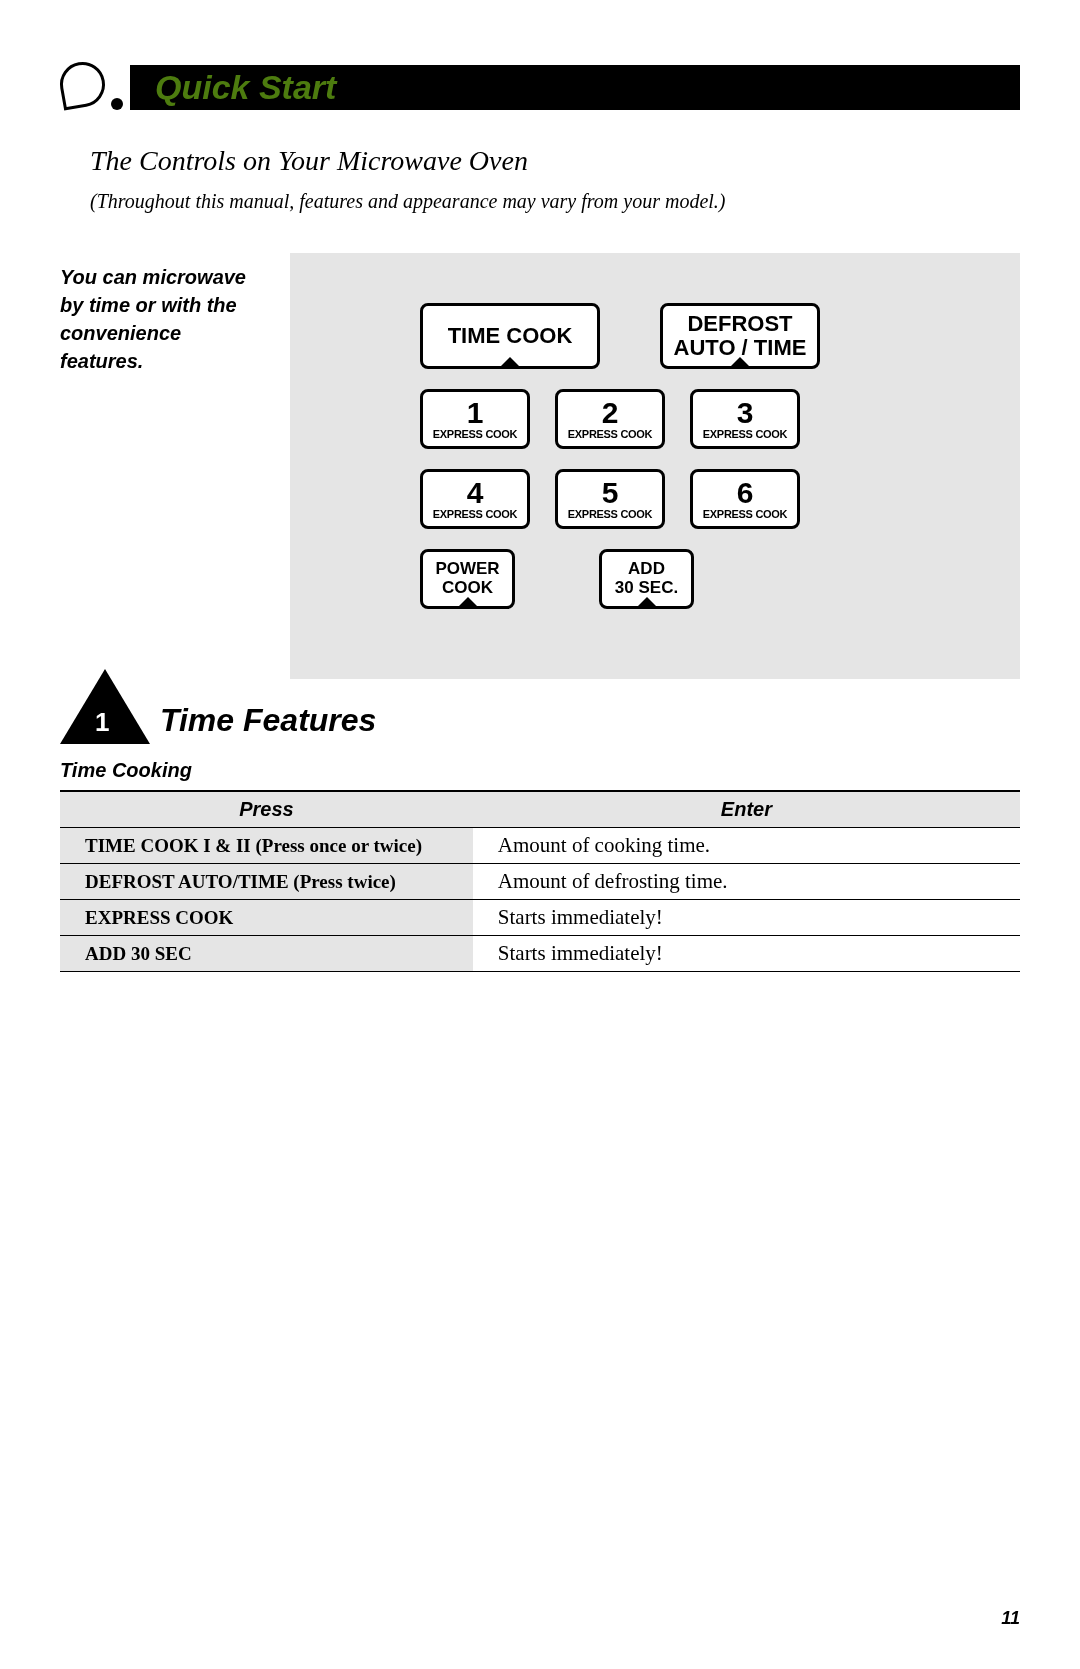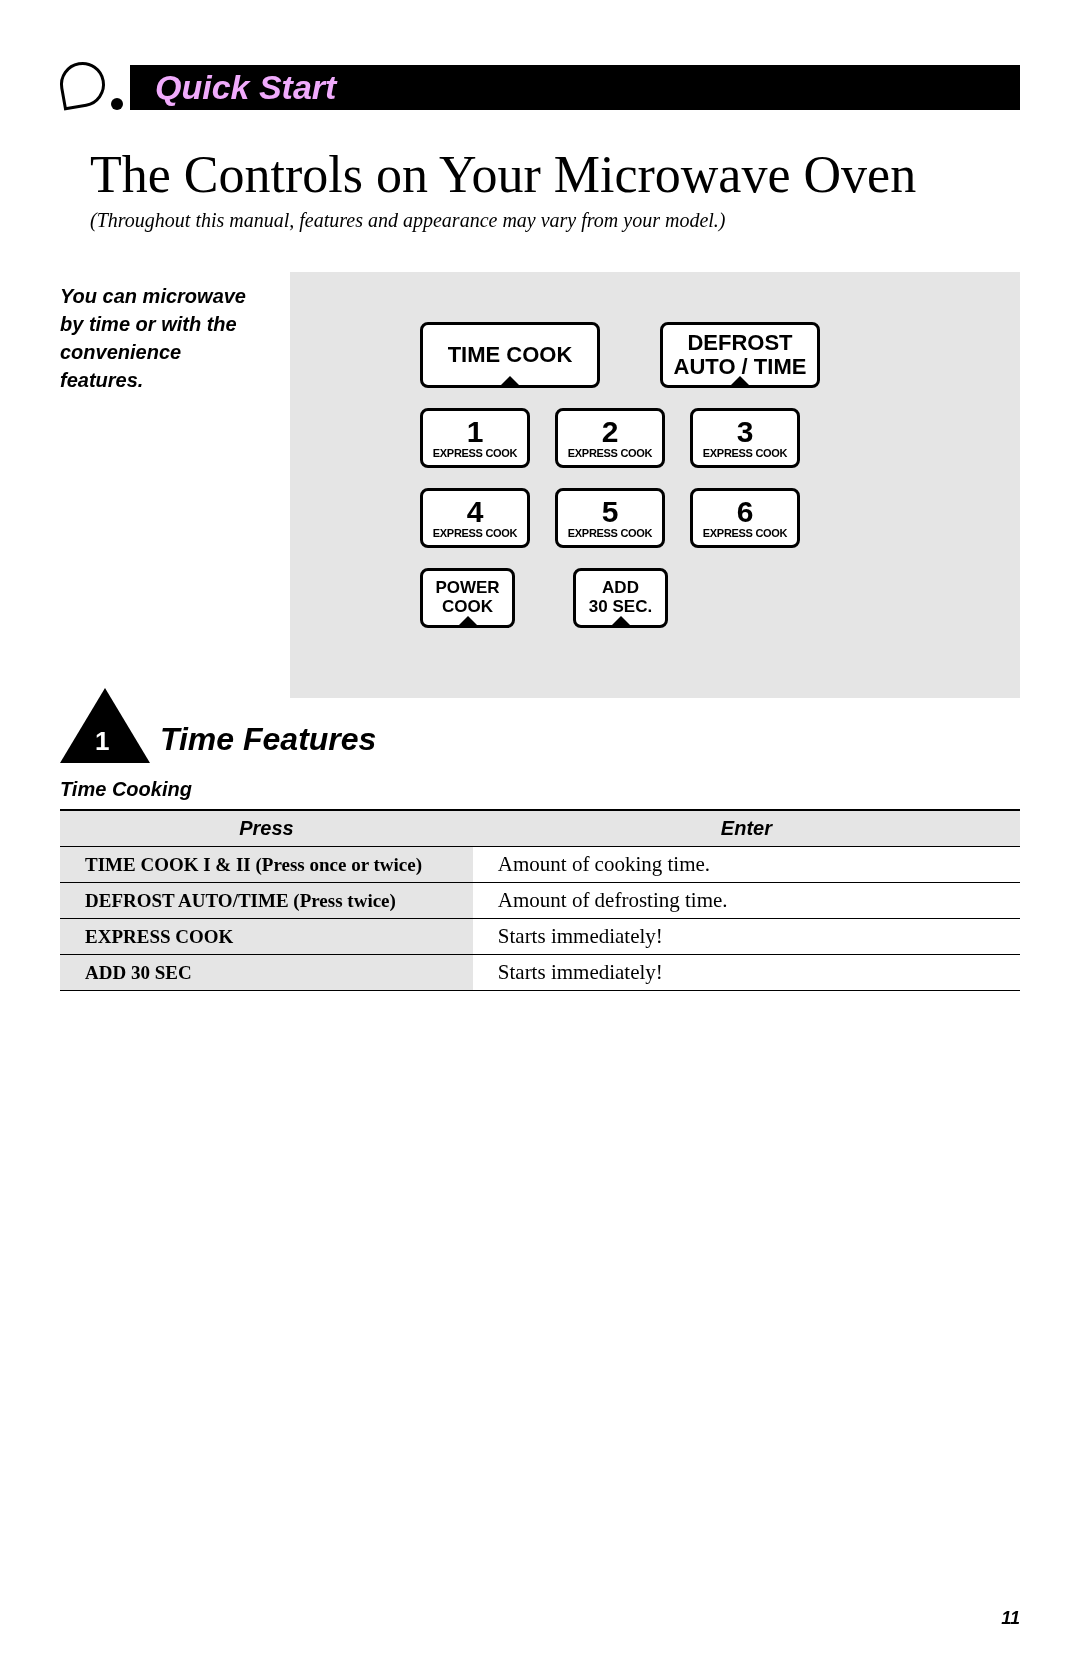--- a/index.html
+++ b/index.html
@@ -37,33 +37,34 @@
     height: 12px;
     background: #000;
     border-radius: 50%;
     position: absolute;
     right: -8px;
     bottom: 5px;
   }
   .black-bar {
     flex: 1;
     background: #000;
-    color: #f0abfc;
+    color: #4d7c0f;
     padding: 3px 25px;
     font-family: Arial, Helvetica, sans-serif;
     font-weight: bold;
     font-style: italic;
     font-size: 34px;
   }
   .main-title {
     font-family: Georgia, serif;
-    font-size: 52px;
+    font-style: italic;
+    font-size: 28px;
     font-weight: normal;
     margin-left: 30px;
-    margin-bottom: 5px;
+    margin-bottom: 13px;
   }
   .subtitle {
     font-family: Georgia, serif;
     font-style: italic;
     font-size: 20px;
     margin-left: 30px;
     margin-bottom: 40px;
   }
   .content-row {
     display: flex;
@@ -83,21 +84,21 @@
     flex: 1;
     background: #e5e5e5;
     padding: 50px 80px 50px 130px;
   }
   .panel-row {
     display: flex;
     gap: 25px;
     margin-bottom: 20px;
   }
   .panel-row.top { gap: 60px; justify-content: flex-start; }
-  .panel-row.bottom { gap: 58px; justify-content: flex-start; }
+  .panel-row.bottom { gap: 84px; justify-content: flex-start; }
   .btn-box {
     position: relative;
     background: #fff;
     border: 3px solid #000;
     border-radius: 8px;
     display: flex;
     flex-direction: column;
     align-items: center;
     justify-content: center;
     font-family: Arial, Helvetica, sans-serif;

